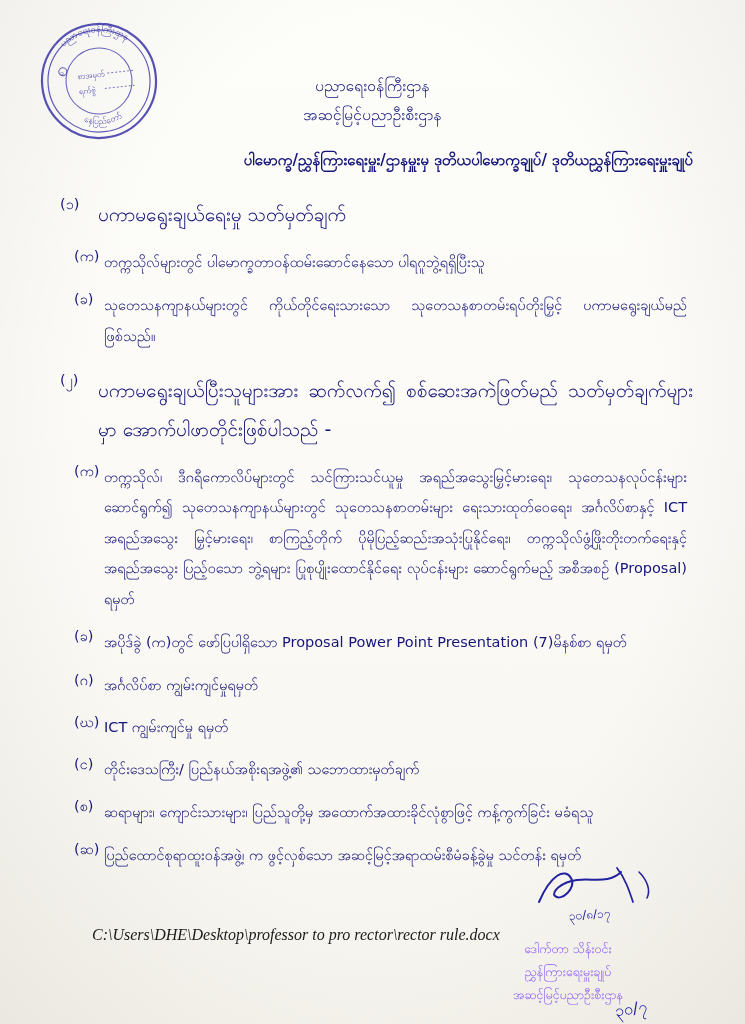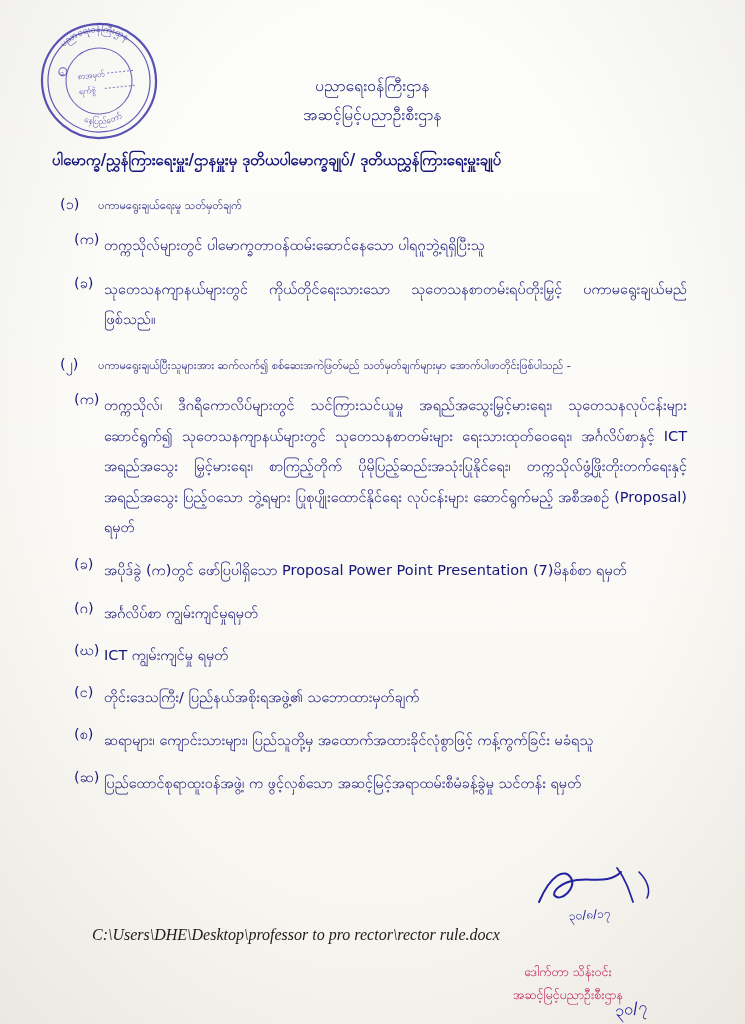--- a/index.html
+++ b/index.html
@@ -44,21 +44,21 @@
   
   .head-line {
     text-align: center;
     color: #15157a;
     font-size: 15.5px;
     line-height: 1.9;
     letter-spacing: .2px;
   }
   .head-line.t1 { margin-top: 14px; }
   .title-block {
-    text-align: left;
+    text-align: right;
     color: #15157a;
     font-size: 15px;
     line-height: 2.0;
     font-weight: bold;
     margin-top: 14px;
   }
   
   .section {
     display: flex;
     margin-top: 20px;
@@ -67,21 +67,21 @@
   .sec-num {
     width: 46px;
     flex: 0 0 46px;
     text-align: left;
     font-size: 14.5px;
     padding-left: 8px;
     box-sizing: border-box;
   }
   .sec-body {
     flex: 1 1 auto;
-    font-size: 11px;
+    font-size: 19px;
     line-height: 2.05;
     text-align: justify;
   }
   .item {
     display: flex;
     margin-top: 13px;
     color: #15157a;
   }
   .item-num {
     width: 52px;
@@ -108,21 +108,21 @@
     color: #1b1b1b;
     white-space: nowrap;
     font-style: italic;
   }
   .sign-block {
     position: absolute;
     right: 52px;
     bottom: 18px;
     width: 250px;
     text-align: center;
-    color: #be185d;
+    color: #8b5cf6;
   }
   .sign-svg {
     position: absolute;
     right: 74px;
     bottom: 96px;
     width: 150px;
     height: 70px;
   }
   .sign-name {
     font-size: 12.5px;
@@ -239,17 +239,18 @@
     <svg viewBox="0 0 150 70" width="150" height="70" aria-hidden="true">
       <path d="M18,44 C30,16 44,10 50,20 C56,30 40,44 34,38 C30,34 40,24 56,22 C72,20 88,26 100,14" fill="none" stroke="#2222a0" stroke-width="2" stroke-linecap="round"></path>
       <path d="M96,10 C104,20 108,32 112,44" fill="none" stroke="#2222a0" stroke-width="1.8" stroke-linecap="round"></path>
       <path d="M118,14 C126,22 130,32 126,40" fill="none" stroke="#2222a0" stroke-width="1.6" stroke-linecap="round"></path>
       <text x="48" y="62" font-size="12" fill="#2222a0" font-family="'DejaVu Sans',sans-serif" transform="rotate(-4 48 62)">၃၀/၈/၁၇</text>
     </svg>
   </div>
 
   <div class="sign-block">
     <div class="sign-name">ဒေါက်တာ သိန်းဝင်း</div>
+    <div class="sign-name">ညွှန်ကြားရေးမှူးချုပ်</div>
     <div class="sign-name">အဆင့်မြင့်ပညာဦးစီးဌာန</div>
   </div>
 
   <div class="sign-extra">၃၀/၇</div>
 </div>
 
 </body></html>

